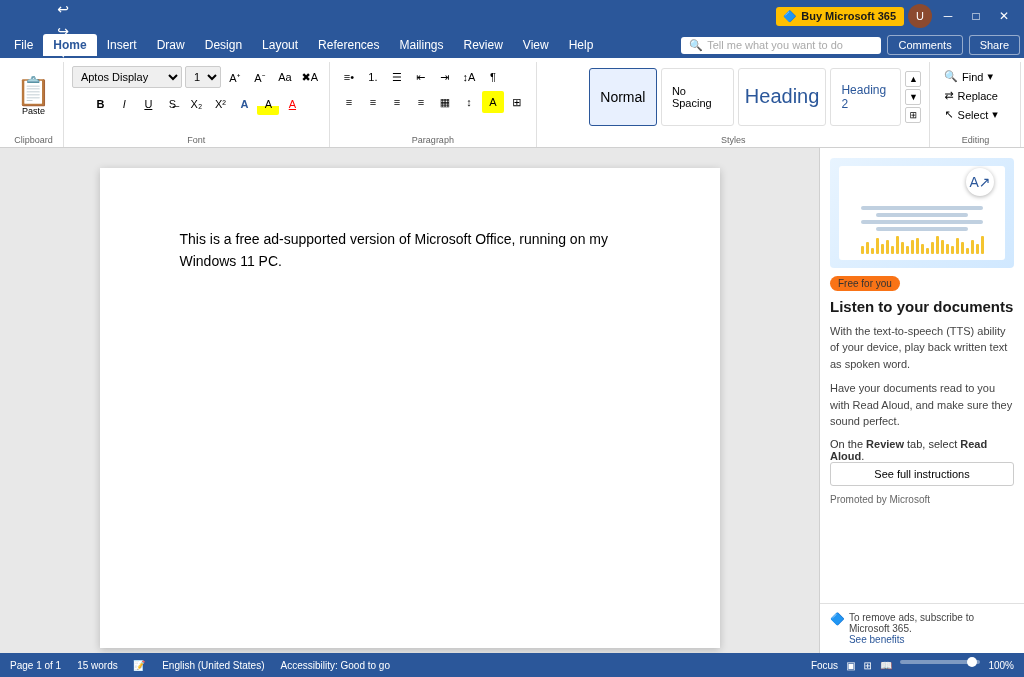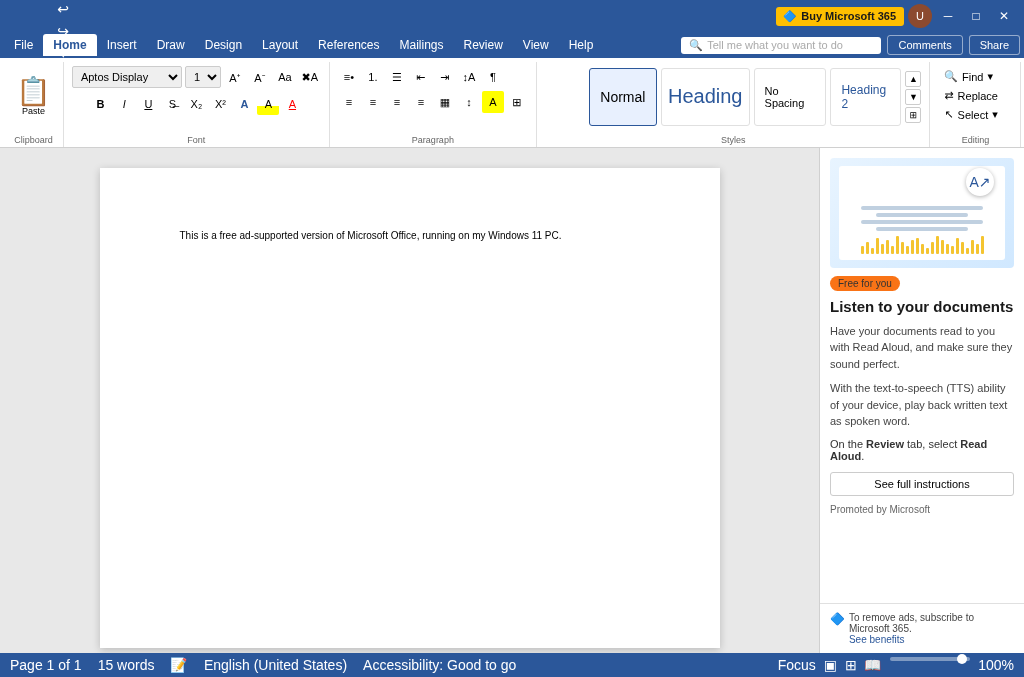--- a/index.html
+++ b/index.html
@@ -134,21 +134,21 @@
     }
 
     
     .doc-area {
       flex: 1; overflow: auto; padding: 20px; display: flex; justify-content: center;
     }
     .doc-page {
       background: white; width: 620px; min-height: 480px;
       box-shadow: 0 2px 8px rgba(0,0,0,0.2); padding: 60px 80px;
     }
-    .doc-text { font-size: 10px; line-height: 1.6; color: #000; font-family: 'Aptos Display', 'Segoe UI', sans-serif; }
+    .doc-text { font-size: 14px; line-height: 1.6; color: #000; font-family: 'Aptos Display', 'Segoe UI', sans-serif; }
 
     
     .side-panel {
       width: 205px; background: white; border-left: 1px solid #d0d0d0;
       overflow-y: auto; display: flex; flex-direction: column;
     }
     .panel-ad {
       flex: 1; padding: 10px;
     }
     .ad-image {
@@ -171,40 +171,40 @@
       display: flex; align-items: center; justify-content: center;
       box-shadow: 0 1px 4px rgba(0,0,0,0.3); font-size: 14px; color: #2b579a;
     }
     .badge-free {
       display: inline-block; background: #f97316; color: #333;
       font-size: 10px; font-weight: 400; padding: 2px 8px; border-radius: 10px;
       margin-bottom: 6px;
     }
     .ad-title { font-size: 15px; font-weight: 600; color: #1a1a1a; margin-bottom: 6px; line-height: 1.3; }
     .ad-body { font-size: 11px; color: #444; line-height: 1.5; margin-bottom: 8px; }
-    .ad-instruction { font-size: 11px; color: #333; margin-bottom: 10px; }
+    .ad-instruction { font-size: 11px; color: #333; }
     .ad-instruction strong { font-weight: 600; }
     .see-instructions-btn {
       border: 1px solid #ccc; background: white; padding: 5px 10px;
       font-size: 11px; border-radius: 3px; cursor: pointer; width: 100%;
       text-align: center;
     }
     .promoted-text { font-size: 10px; color: #666; margin-top: 8px; }
     .panel-footer {
       border-top: 1px solid #e0e0e0; padding: 8px 10px;
       font-size: 10px; color: #444; display: flex; align-items: flex-start; gap: 4px;
     }
     .panel-footer-icon { color: #2b579a; font-size: 12px; flex-shrink: 0; }
     .panel-footer a { color: #2b579a; text-decoration: none; }
 
     
     .status-bar {
       height: 24px; background: #2b579a; color: white;
       display: flex; align-items: center; padding: 0 10px; gap: 16px;
-      font-size: 14px;
+      font-size: 10px;
     }
     .status-right { margin-left: auto; display: flex; gap: 8px; }
     .zoom-slider {
       width: 80px; height: 4px; background: rgba(255,255,255,0.4);
       border-radius: 2px; position: relative; display: flex; align-items: center;
     }
     .zoom-thumb {
       width: 10px; height: 10px; background: white; border-radius: 50%;
       position: absolute; left: 90%; transform: translateX(-50%);
     }
@@ -326,24 +326,24 @@
     </div>
     <div class="ribbon-group-label">Paragraph</div>
   </div>
 
   <div class="ribbon-group" style="border-right:1px solid #e0e0e0;">
     <div class="styles-strip">
       <div class="style-item active">
         <span class="style-normal">Normal</span>
       </div>
       <div class="style-item">
+        <span class="style-nospace">No Spacing</span>
+      </div>
+      <div class="style-item">
         <span class="style-h1">Heading</span>
-      </div>
-      <div class="style-item">
-        <span class="style-nospace">No Spacing</span>
       </div>
       <div class="style-item">
         <span class="style-h2">Heading 2</span>
       </div>
       <div class="styles-scroll">
         <button class="styles-arrow">▲</button>
         <button class="styles-arrow">▼</button>
         <button class="styles-arrow">⊞</button>
       </div>
     </div>
@@ -425,22 +425,22 @@
               <div class="ad-wave-bar" style="height: 14px;"></div>
               <div class="ad-wave-bar" style="height: 10px;"></div>
               <div class="ad-wave-bar" style="height: 18px;"></div>
             </div>
         </div>
         <div class="ad-cursor">A↗</div>
       </div>
 
       <div class="badge-free">Free for you</div>
       <div class="ad-title">Listen to your documents</div>
+      <div class="ad-body">With the text-to-speech (TTS) ability of your device, play back written text as spoken word.</div>
       <div class="ad-body">Have your documents read to you with Read Aloud, and make sure they sound perfect.</div>
-      <div class="ad-body">With the text-to-speech (TTS) ability of your device, play back written text as spoken word.</div>
       <div class="ad-instruction">
         On the <strong>Review</strong> tab, select <strong>Read Aloud</strong>.
       </div>
       <button class="see-instructions-btn">See full instructions</button>
       <div class="promoted-text">Promoted by Microsoft</div>
     </div>
 
     <div class="panel-footer">
       <span class="panel-footer-icon">🔷</span>
       <div>

